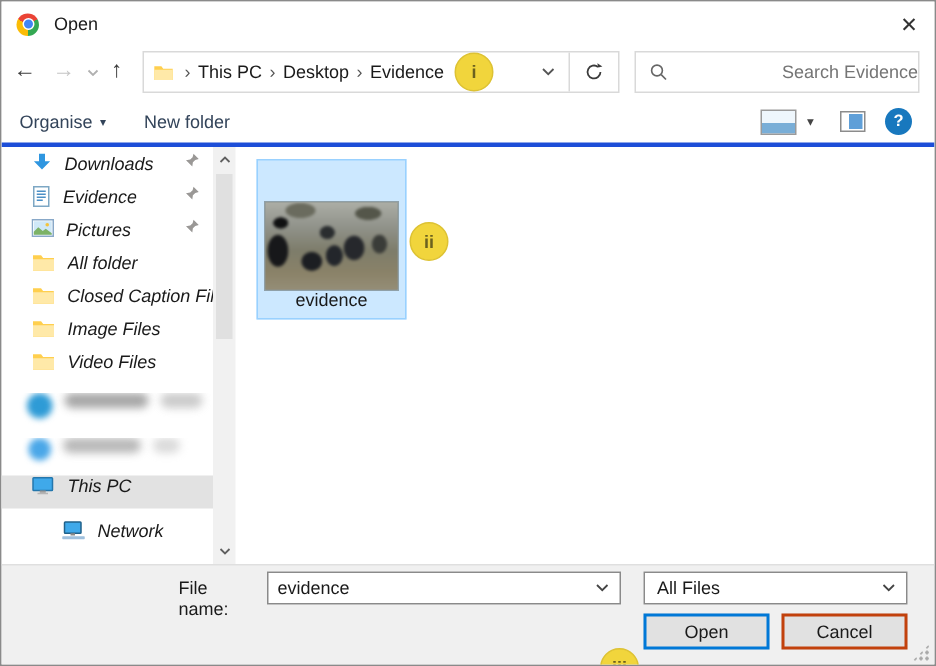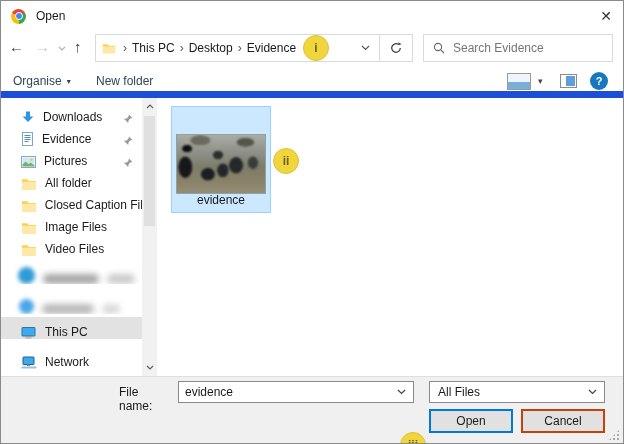--- a/index.html
+++ b/index.html
@@ -21,39 +21,39 @@
   .arrow-fwd { left:34px; color:#c6c6c6; }
   .nav-chevron-sm { position:absolute; left:57px; top:15px; }
   .arrow-up { left:73px; color:#3b3b3b; }
   .addressbar { position:absolute; left:94px; top:3px; width:318px; height:28px; border:1px solid #d9d9d9; background:#fff; display:flex; align-items:stretch; }
   .crumbs { flex:1; display:flex; align-items:center; padding-left:6px; overflow:hidden; white-space:nowrap; }
   .crumb-sep { margin:0 5px; color:#555; font-size:12px; }
   .crumb { color:#1a1a1a; cursor:pointer; }
   .addr-chevron { margin-left:auto; padding:0 9px; display:flex; align-items:center; cursor:pointer; }
   .refresh-seg { width:33px; border-left:1px solid #d9d9d9; display:flex; align-items:center; justify-content:center; cursor:pointer; }
   .searchbox { position:absolute; left:422px; top:3px; width:190px; height:28px; border:1px solid #d9d9d9; background:#fff; display:flex; align-items:center; padding-left:9px; }
-  .searchbox input { border:none; outline:none; flex:1; font:12px "Liberation Sans",sans-serif; color:#333; margin-left:8px; background:transparent; }
+  .searchbox input { border:none; outline:none; flex:1; font:12px "Liberation Sans",sans-serif; color:#333; margin-left:8px; background:transparent;text-align:right; }
   .searchbox input::placeholder { color:#757575; }
 
   
-  .toolbar { position:absolute; top:64px; left:0; right:0; height:33px; background:#fff; border-bottom:7px solid #1d4ed8; }
+  .toolbar { position:absolute; top:64px; left:0; right:0; height:33px; background:#fff; border-bottom:3px solid #1d4ed8; }
   .tb-item { position:absolute; top:9px; color:#33445a; cursor:pointer; }
   .organise { left:12px; }
   .organise .caret { font-size:8px; color:#33445a; margin-left:5px; vertical-align:1px; }
   .newfolder { left:95px; }
   .view-icon { position:absolute; left:506px; top:8px; width:24px; height:17px; border:1px solid #9a9a9a; background:linear-gradient(180deg,#eef6fc 0 55%,#79aed7 55% 100%); cursor:pointer; }
   .view-caret { position:absolute; left:537px; top:11px; font-size:9px; color:#444; cursor:pointer; }
   .pane-icon { position:absolute; left:559px; top:9px; width:17px; height:14px; border:1px solid #8c8c8c; background:#fff; cursor:pointer; }
   .pane-icon::after { content:""; position:absolute; top:1px; bottom:1px; right:1px; width:9px; background:#5f9fd8; }
   .help-btn { position:absolute; left:589px; top:7px; width:18px; height:18px; border-radius:50%; background:#1878be; color:#fff; font-weight:bold; font-size:11px; display:flex; align-items:center; justify-content:center; cursor:pointer; }
 
   
   .content { position:absolute; top:97px; left:0; right:0; bottom:67px; background:#fff; }
   .sidebar { position:absolute; left:0; top:0; bottom:0; width:141px; }
-  .side-row { position:absolute; left:0; width:141px; height:22px; display:flex; align-items:flex-end; padding-left:20px; gap:8px; white-space:nowrap; overflow:hidden; cursor:pointer; }
+  .side-row { position:absolute; left:0; width:141px; height:22px; display:flex; align-items:flex-start; padding-left:20px; gap:8px; white-space:nowrap; overflow:hidden; cursor:pointer;font-style:italic; }
   .side-row .lbl { overflow:hidden; text-overflow:clip; }
   .pin { margin-left:auto; margin-right:9px; flex:0 0 auto; }
   .row-thispc { background:#e2e2e2; }
   .blur-ico { border-radius:50%; filter:blur(2px); flex:0 0 auto; }
   .blur-bar { height:10px; border-radius:5px; filter:blur(3px); }
   .scrollbar { position:absolute; left:141px; top:0; bottom:0; width:15px; background:#f1f1f1; cursor:pointer; }
   .sb-arrow { position:absolute; left:0; width:15px; height:15px; display:flex; align-items:center; justify-content:center; }
   .sb-up { top:1px; } .sb-down { bottom:1px; }
   .sb-thumb { position:absolute; left:2px; width:11px; top:18px; height:110px; background:#e0e0e0; }
 
@@ -256,21 +256,21 @@
 
       <div class="side-row row-thispc" style="top:219px;">
         <svg width="16" height="13" viewBox="0 0 16 13">
             <rect x="1" y="1.5" width="13" height="8.5" rx="0.5" fill="#3fa9ea" stroke="#2477ad"></rect>
             <rect x="5.5" y="10" width="4" height="1.5" fill="#9a9a9a"></rect>
             <rect x="4" y="11.5" width="7" height="1" fill="#b5b5b5"></rect>
           </svg>
         <span class="lbl">This PC</span>
       </div>
 
-      <div class="side-row" style="top:249px;">
+      <div class="side-row" style="top:249px;margin-left:20px;">
         <svg width="16" height="13" viewBox="0 0 16 13">
             <rect x="2" y="1" width="11" height="7.5" rx="0.5" fill="#3fa9ea" stroke="#20618a"></rect>
             <rect x="6" y="8.5" width="3" height="1.5" fill="#8a8a8a"></rect>
             <rect x="0.5" y="10.5" width="15" height="2" rx="0.5" fill="#9fc0dd"></rect>
           </svg>
         <span class="lbl">Network</span>
       </div>
     </div>
 
     <div class="scrollbar">

